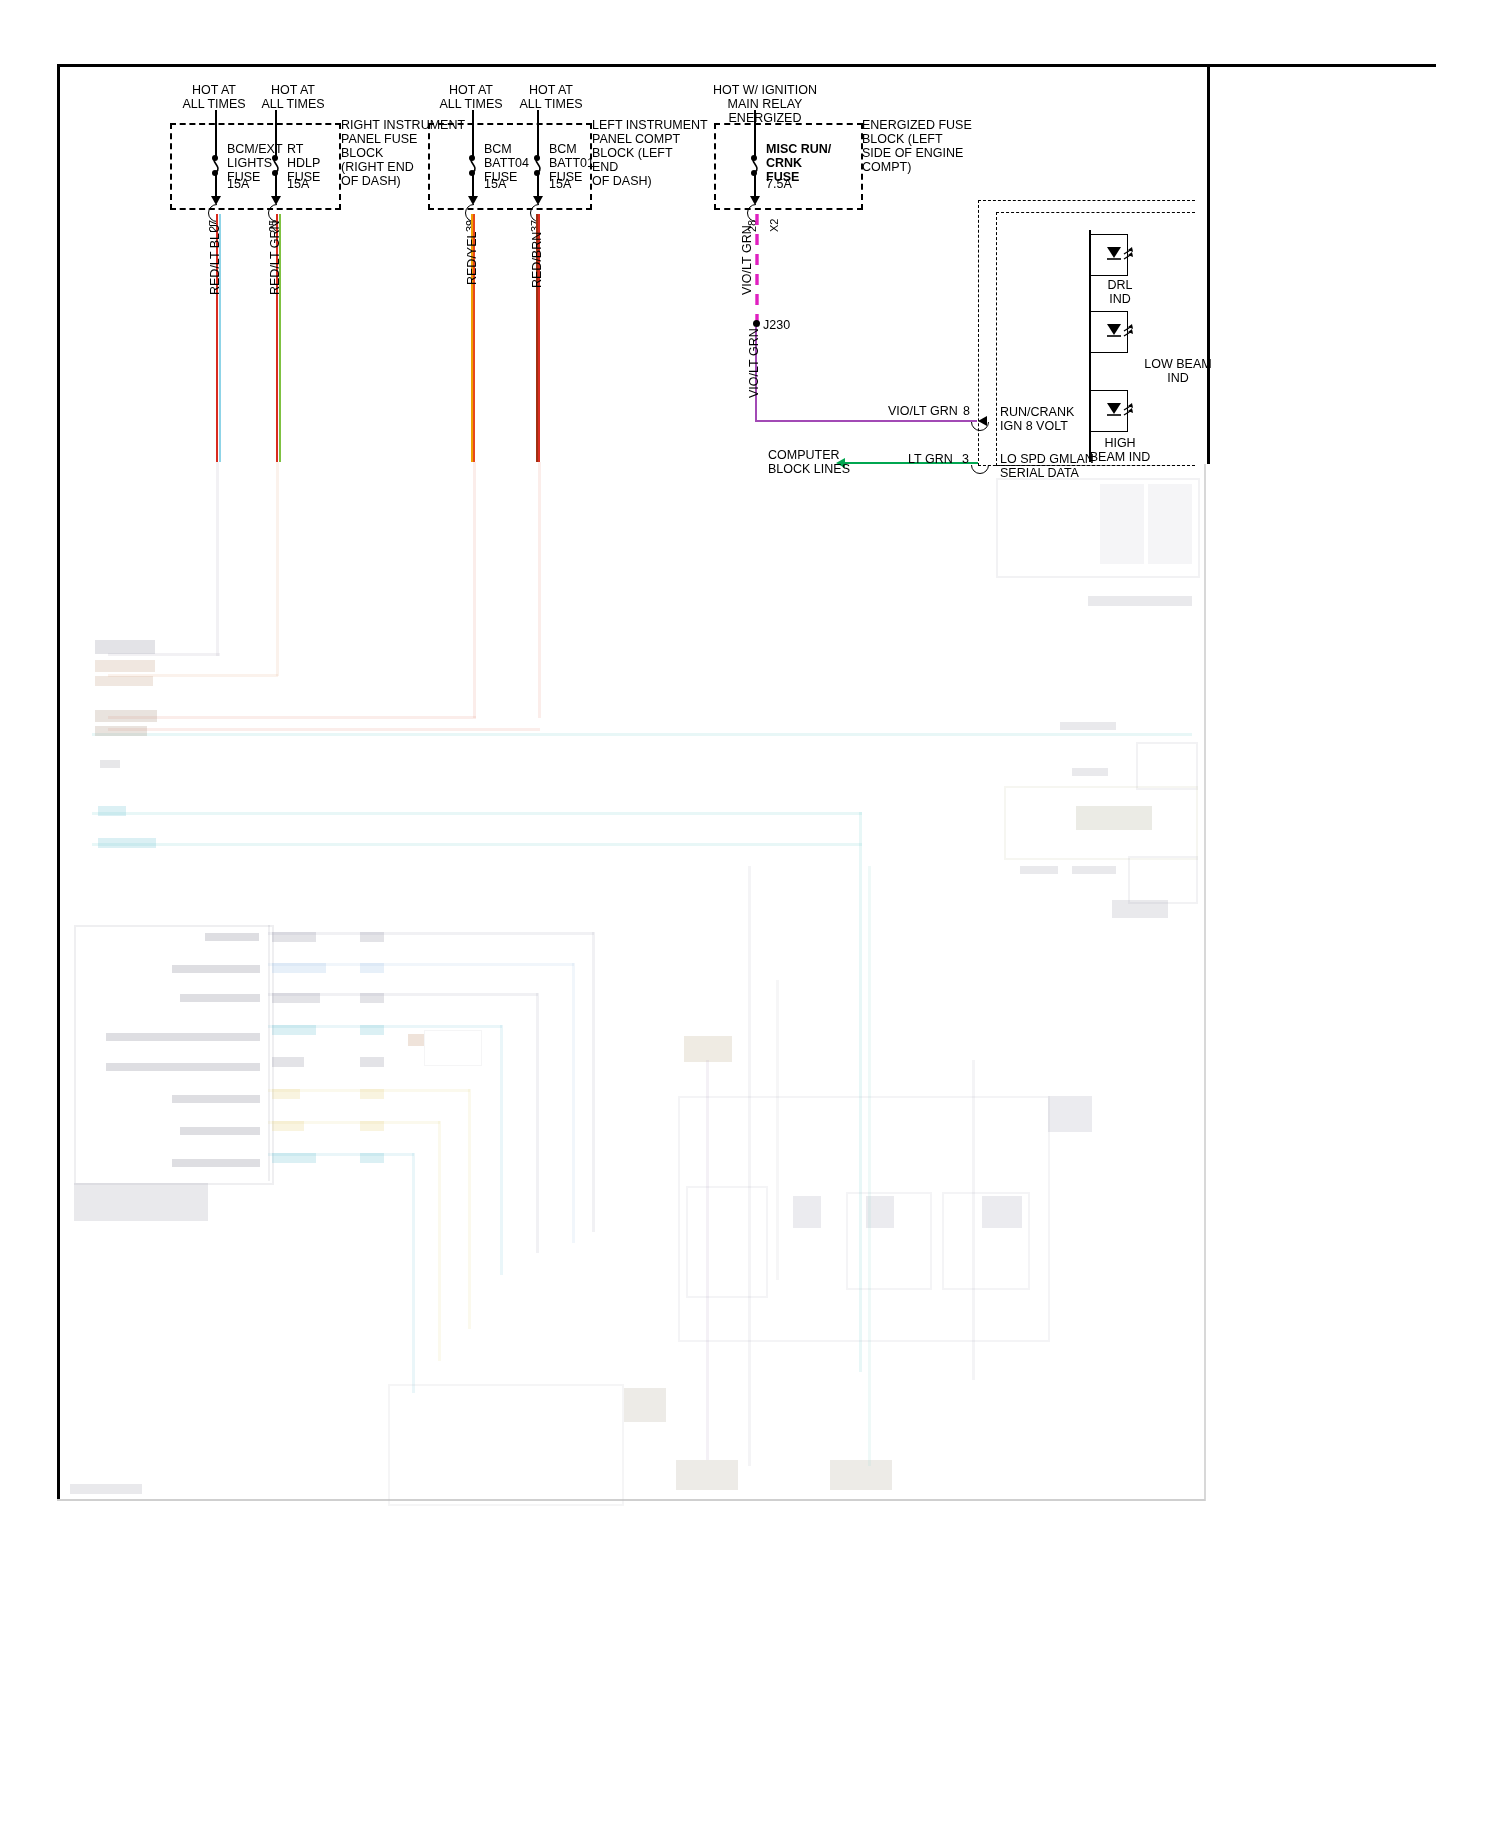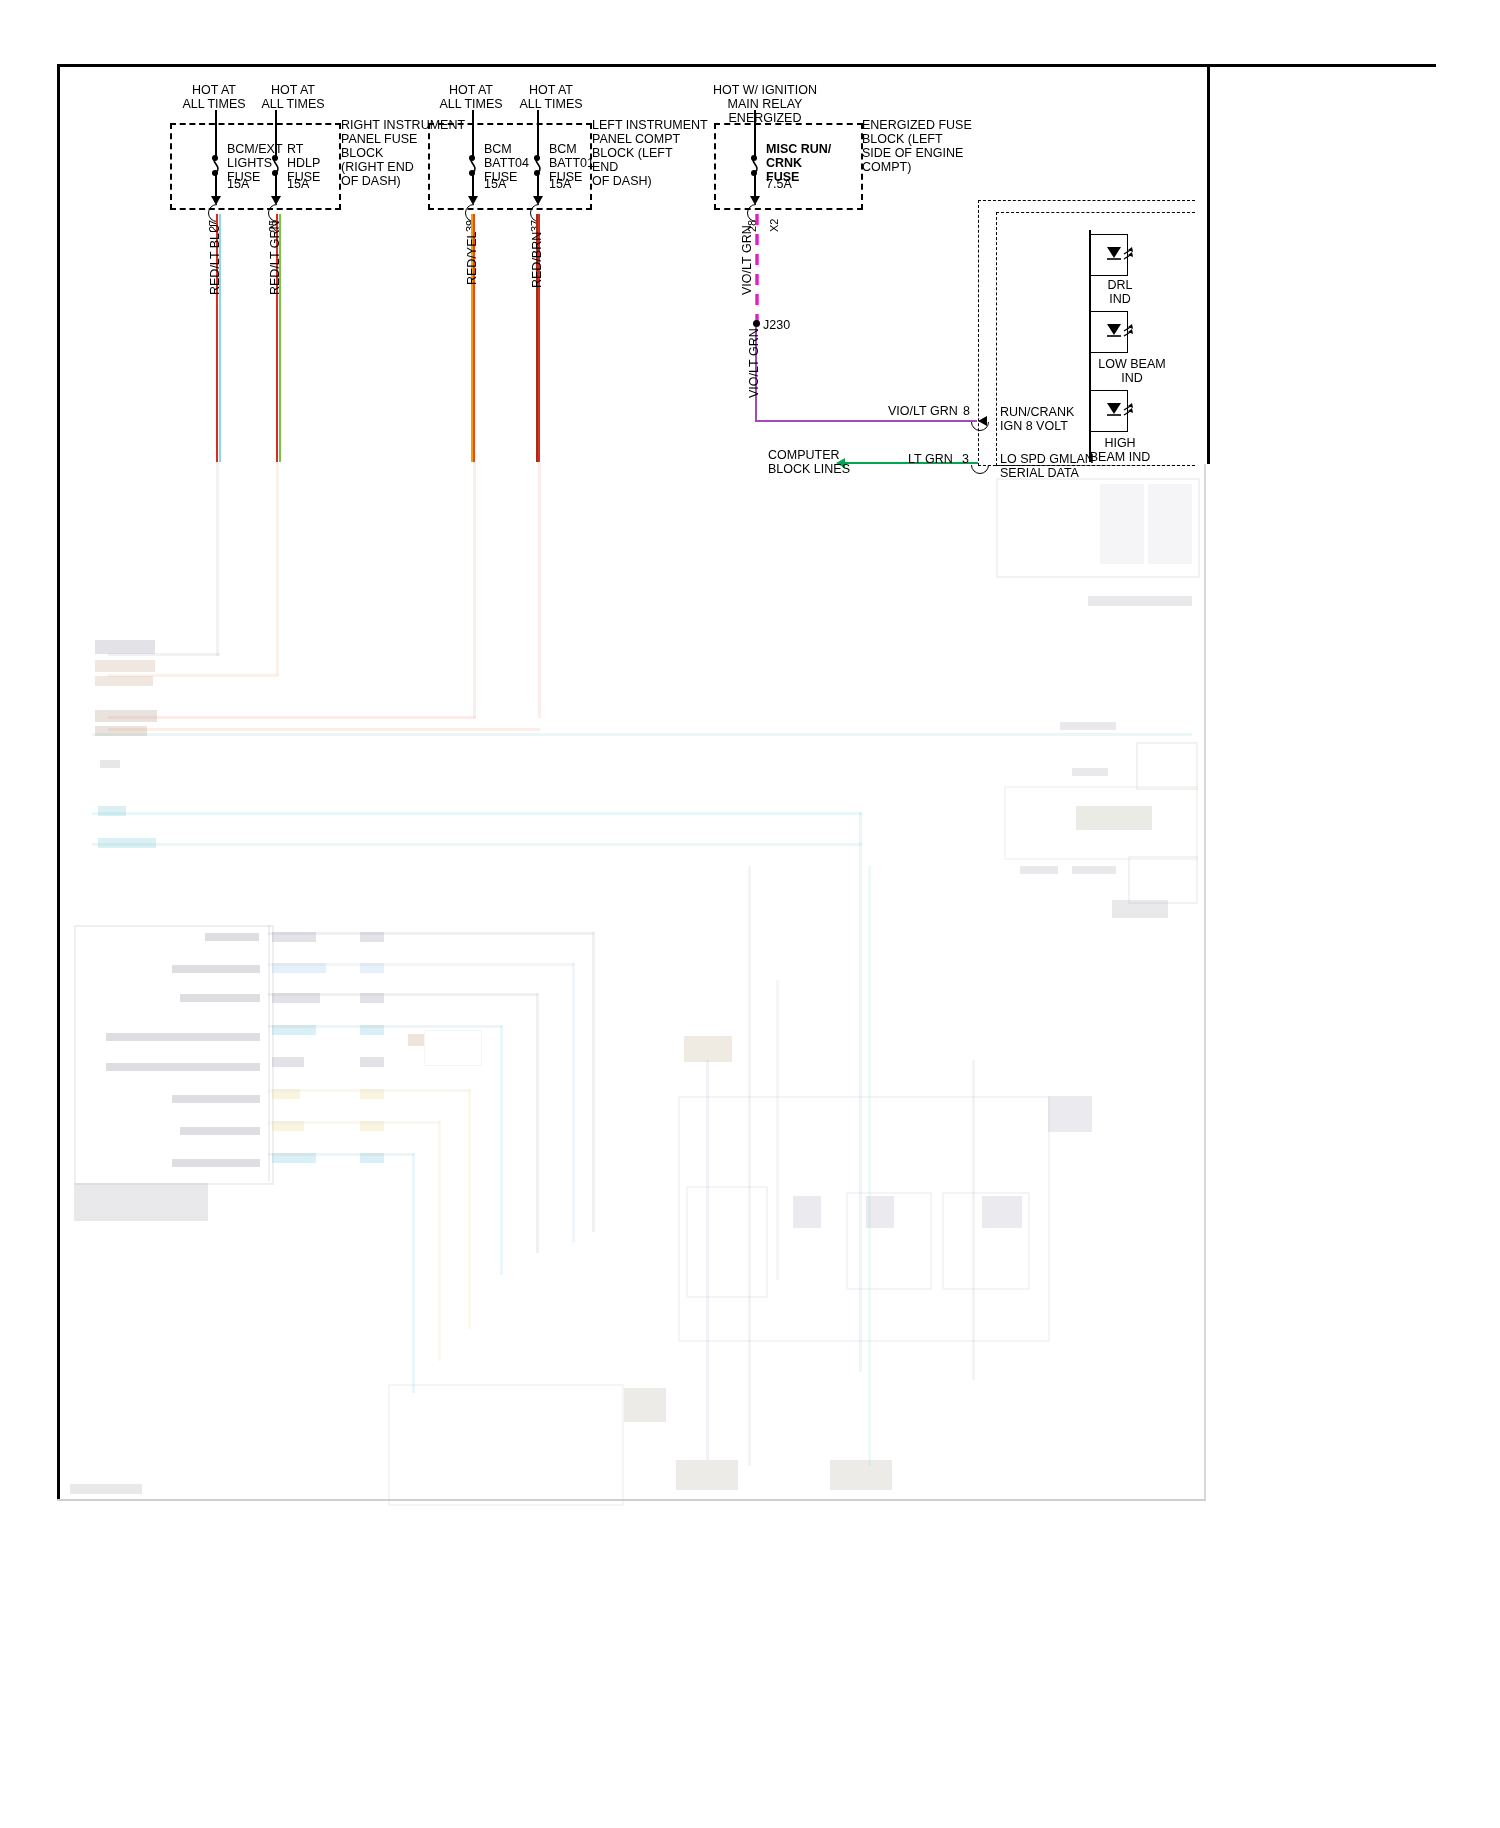--- a/index.html
+++ b/index.html
@@ -340,21 +340,21 @@
 
   <div class="ledbox" style="left:1089px;top:311px;width:38px;height:40px;border-left:none;"></div>
   <svg style="position:absolute;left:1105px;top:320px;" width="34" height="22">
     <polygon points="2,4 16,4 9,15" fill="#000"></polygon>
     <line x1="2" y1="16" x2="16" y2="16" stroke="#000" stroke-width="1.6"></line>
     <line x1="19" y1="11" x2="27" y2="6" stroke="#000" stroke-width="1.3"></line>
     <line x1="19" y1="16" x2="27" y2="11" stroke="#000" stroke-width="1.3"></line>
     <polygon points="27,4 28,9 23,7" fill="#000"></polygon>
     <polygon points="27,9 28,14 23,12" fill="#000"></polygon>
   </svg>
-  <div class="t c" style="left:1094px;top:357px;width:76px;">LOW BEAM
+  <div class="t c" style="left:1140px;top:357px;width:76px;">LOW BEAM
 IND</div>
 
   <div class="ledbox" style="left:1089px;top:390px;width:38px;height:40px;border-left:none;"></div>
   <svg style="position:absolute;left:1105px;top:399px;" width="34" height="22">
     <polygon points="2,4 16,4 9,15" fill="#000"></polygon>
     <line x1="2" y1="16" x2="16" y2="16" stroke="#000" stroke-width="1.6"></line>
     <line x1="19" y1="11" x2="27" y2="6" stroke="#000" stroke-width="1.3"></line>
     <line x1="19" y1="16" x2="27" y2="11" stroke="#000" stroke-width="1.3"></line>
     <polygon points="27,4 28,9 23,7" fill="#000"></polygon>
     <polygon points="27,9 28,14 23,12" fill="#000"></polygon>

